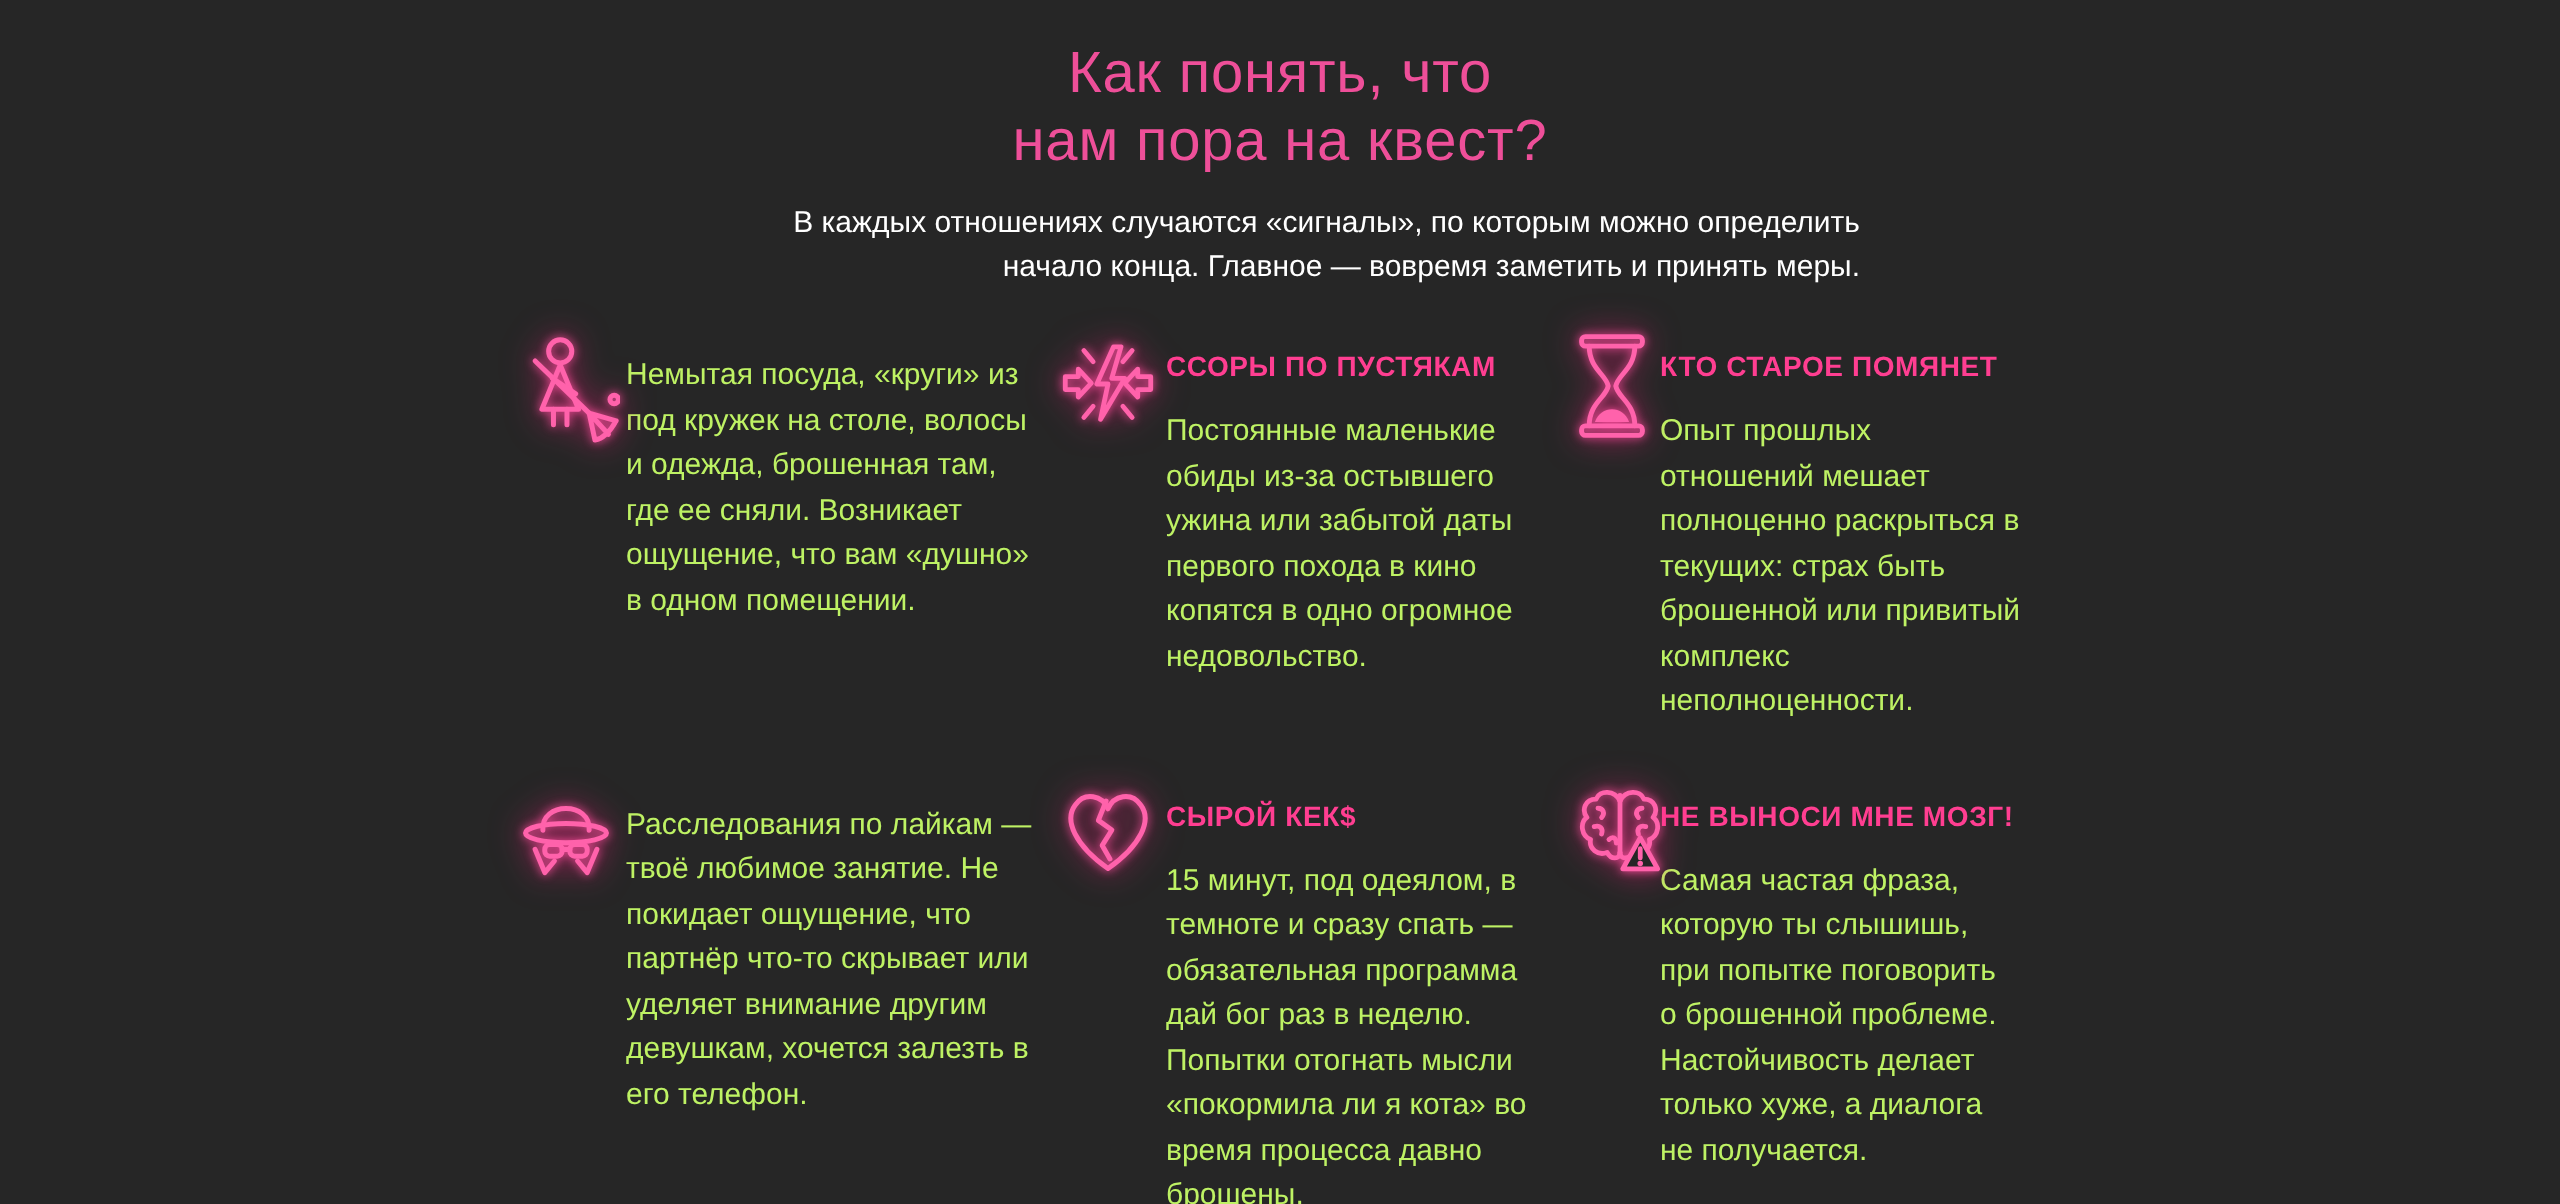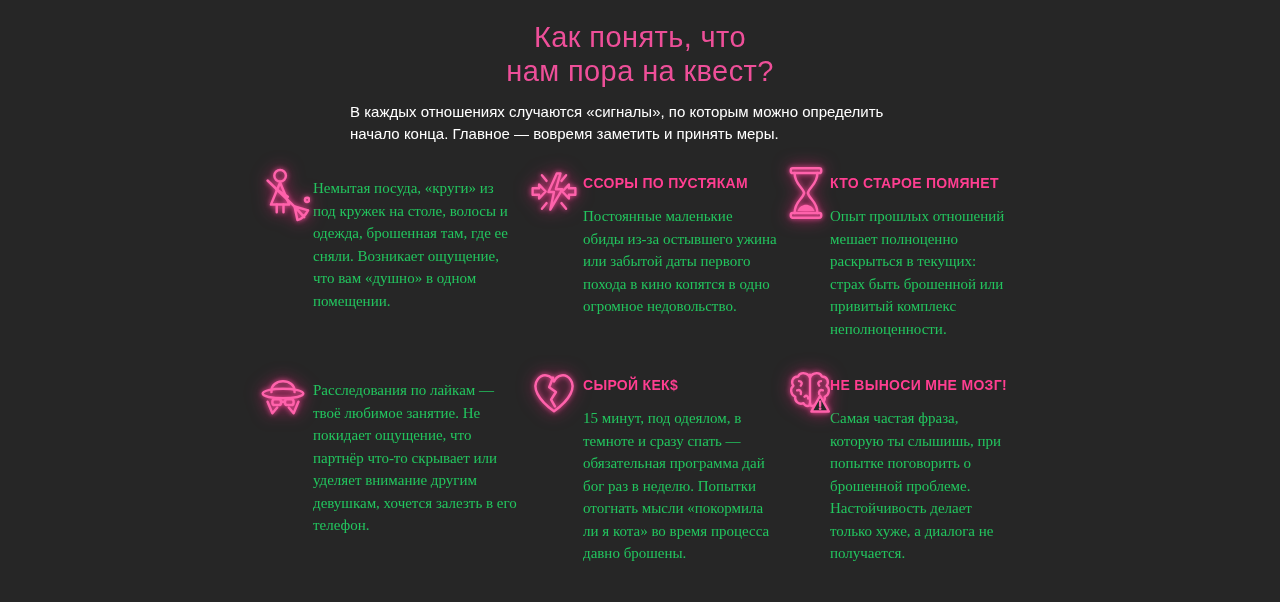--- a/index.html
+++ b/index.html
@@ -14,21 +14,21 @@
 
   .title {
     margin: 0; padding-top: 20px;
     text-align: center;
     color: #ee4f99;
     font-size: 29px; line-height: 34px;
     font-weight: 400; letter-spacing: 0.4px;
   }
   .intro {
     margin: 13px auto 0; max-width: 580px;
-    text-align: left;
+    text-align: right;
     color: #ffffff;
     font-size: 15px; line-height: 22px;
   }
 
   .grid {
     display: grid;
     grid-template-columns: 272px 259px 233px;
     row-gap: 25px;
     margin: 18px 0 0 256px;
   }
@@ -51,22 +51,22 @@
 
   .content { padding-right: 10px; }
   .item-title {
     margin: 12px 0 0;
     color: #ff3e91;
     font-size: 14px; font-weight: 700;
     letter-spacing: 0.3px;
   }
   .item-text {
     margin: 14px 0 0;
-    color: #22c55e;
-    font-size: 15px; line-height: 22.5px; font-family: Liberation Serif, serif;
+    color: #bef264;
+    font-size: 15px; line-height: 22.5px;
   }
 </style>
 </head>
 <body>
 
 <div class="section">
 
   <h2 class="title">
     <span>Как понять, что</span><br>
     <span>нам пора на квест?</span>

